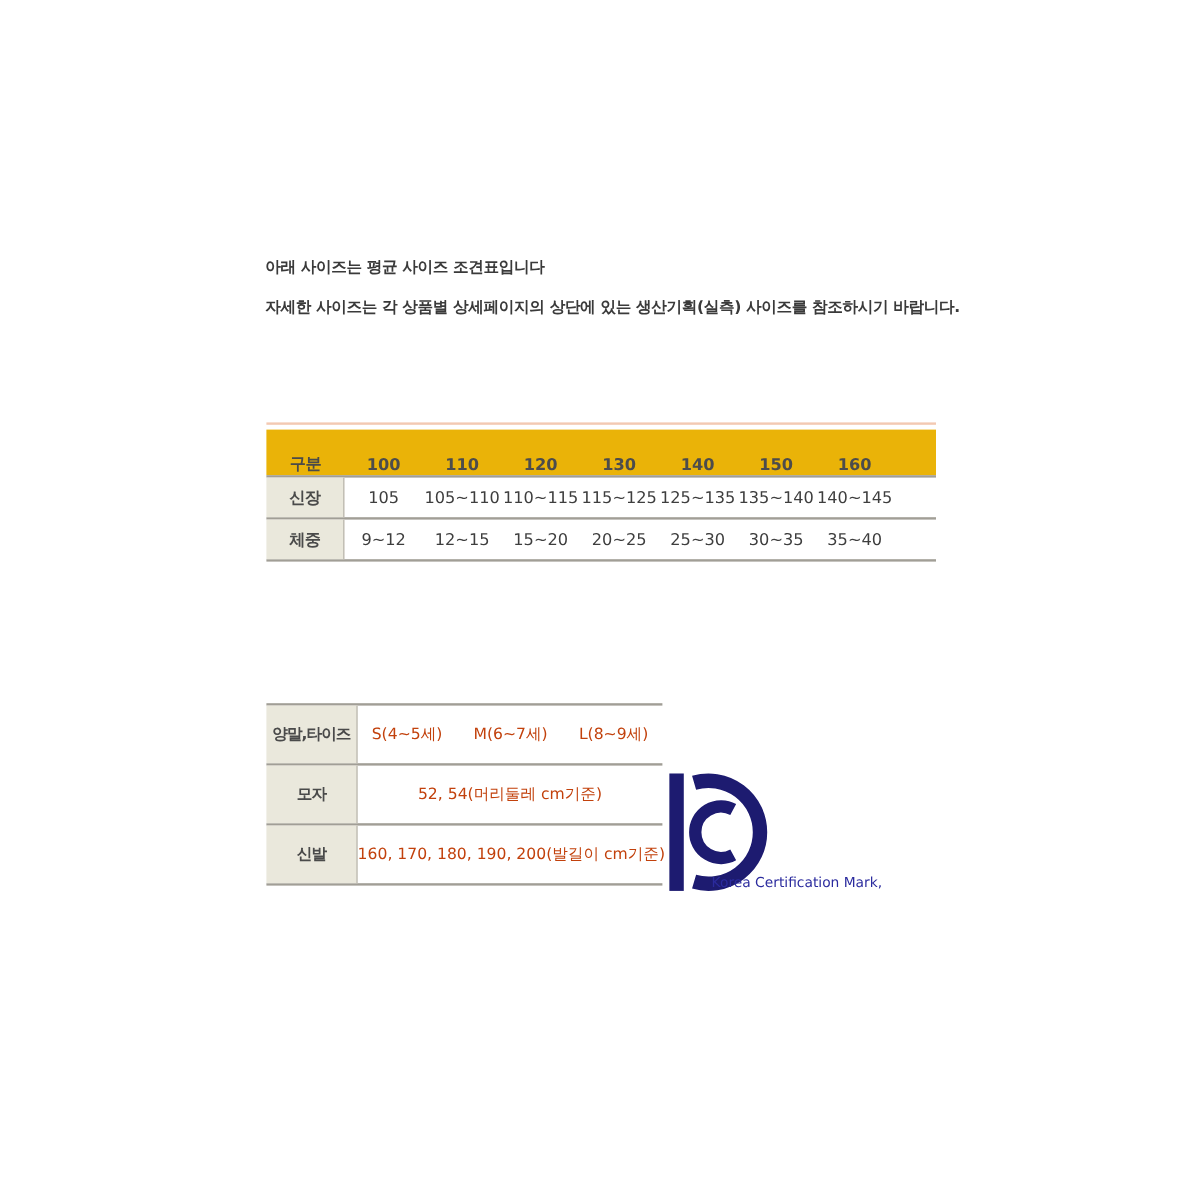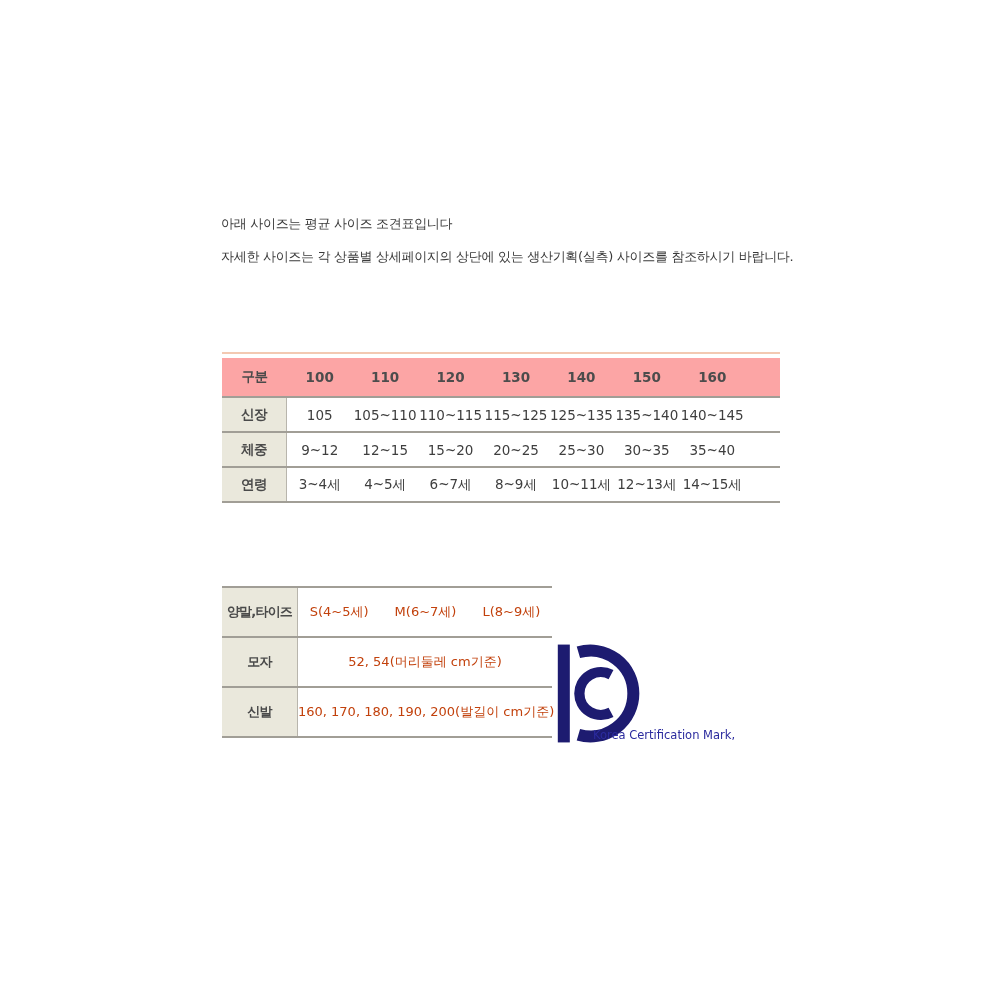--- a/index.html
+++ b/index.html
@@ -15,21 +15,21 @@
     background: #ffffff;
     overflow: hidden;
   }
 
   
   .intro {
     position: absolute;
     left: 221px;
     top: 216px;
     font-size: 13px;
-    font-weight: 400;
+    font-weight: 700;
     color: #3a3a3a;
     letter-spacing: -0.3px;
   }
   .intro p {
     line-height: 16px;
     margin-bottom: 17px;
     white-space: nowrap;
   }
 
   
@@ -40,22 +40,22 @@
     width: 558px;
   }
   .t1-topline {
     height: 2px;
     background: #f3c9b2;
     margin-bottom: 4px;
   }
   .t1-header {
     display: flex;
     height: 38px;
-    background: #fca5a5;
-    align-items: center;
+    background: #eab308;
+    align-items: flex-end;
     font-size: 13.5px;
     font-weight: 600;
     color: #4c4c4c;
   }
   .t1-rows {
     border-top: 2px solid #a19e96;
   }
   .t1-row {
     display: flex;
     height: 35px;
@@ -196,32 +196,20 @@
           <div class="cell">9~12</div>
           <div class="cell">12~15</div>
           <div class="cell">15~20</div>
           <div class="cell">20~25</div>
           <div class="cell">25~30</div>
           <div class="cell">30~35</div>
           <div class="cell">35~40</div>
         </div>
       </div>
 
-      <div class="t1-row">
-        <div class="label-col">연령</div>
-        <div class="data-cols">
-          <div class="cell">3~4세</div>
-          <div class="cell">4~5세</div>
-          <div class="cell">6~7세</div>
-          <div class="cell">8~9세</div>
-          <div class="cell">10~11세</div>
-          <div class="cell">12~13세</div>
-          <div class="cell">14~15세</div>
-        </div>
-      </div>
     </div>
   </div>
 
   <div class="table2">
     <div class="t2-row">
       <div class="t2-label">양말,타이즈</div>
       <div class="t2-value">
         <span>S(4~5세)</span>
         <span>M(6~7세)</span>
         <span>L(8~9세)</span>

